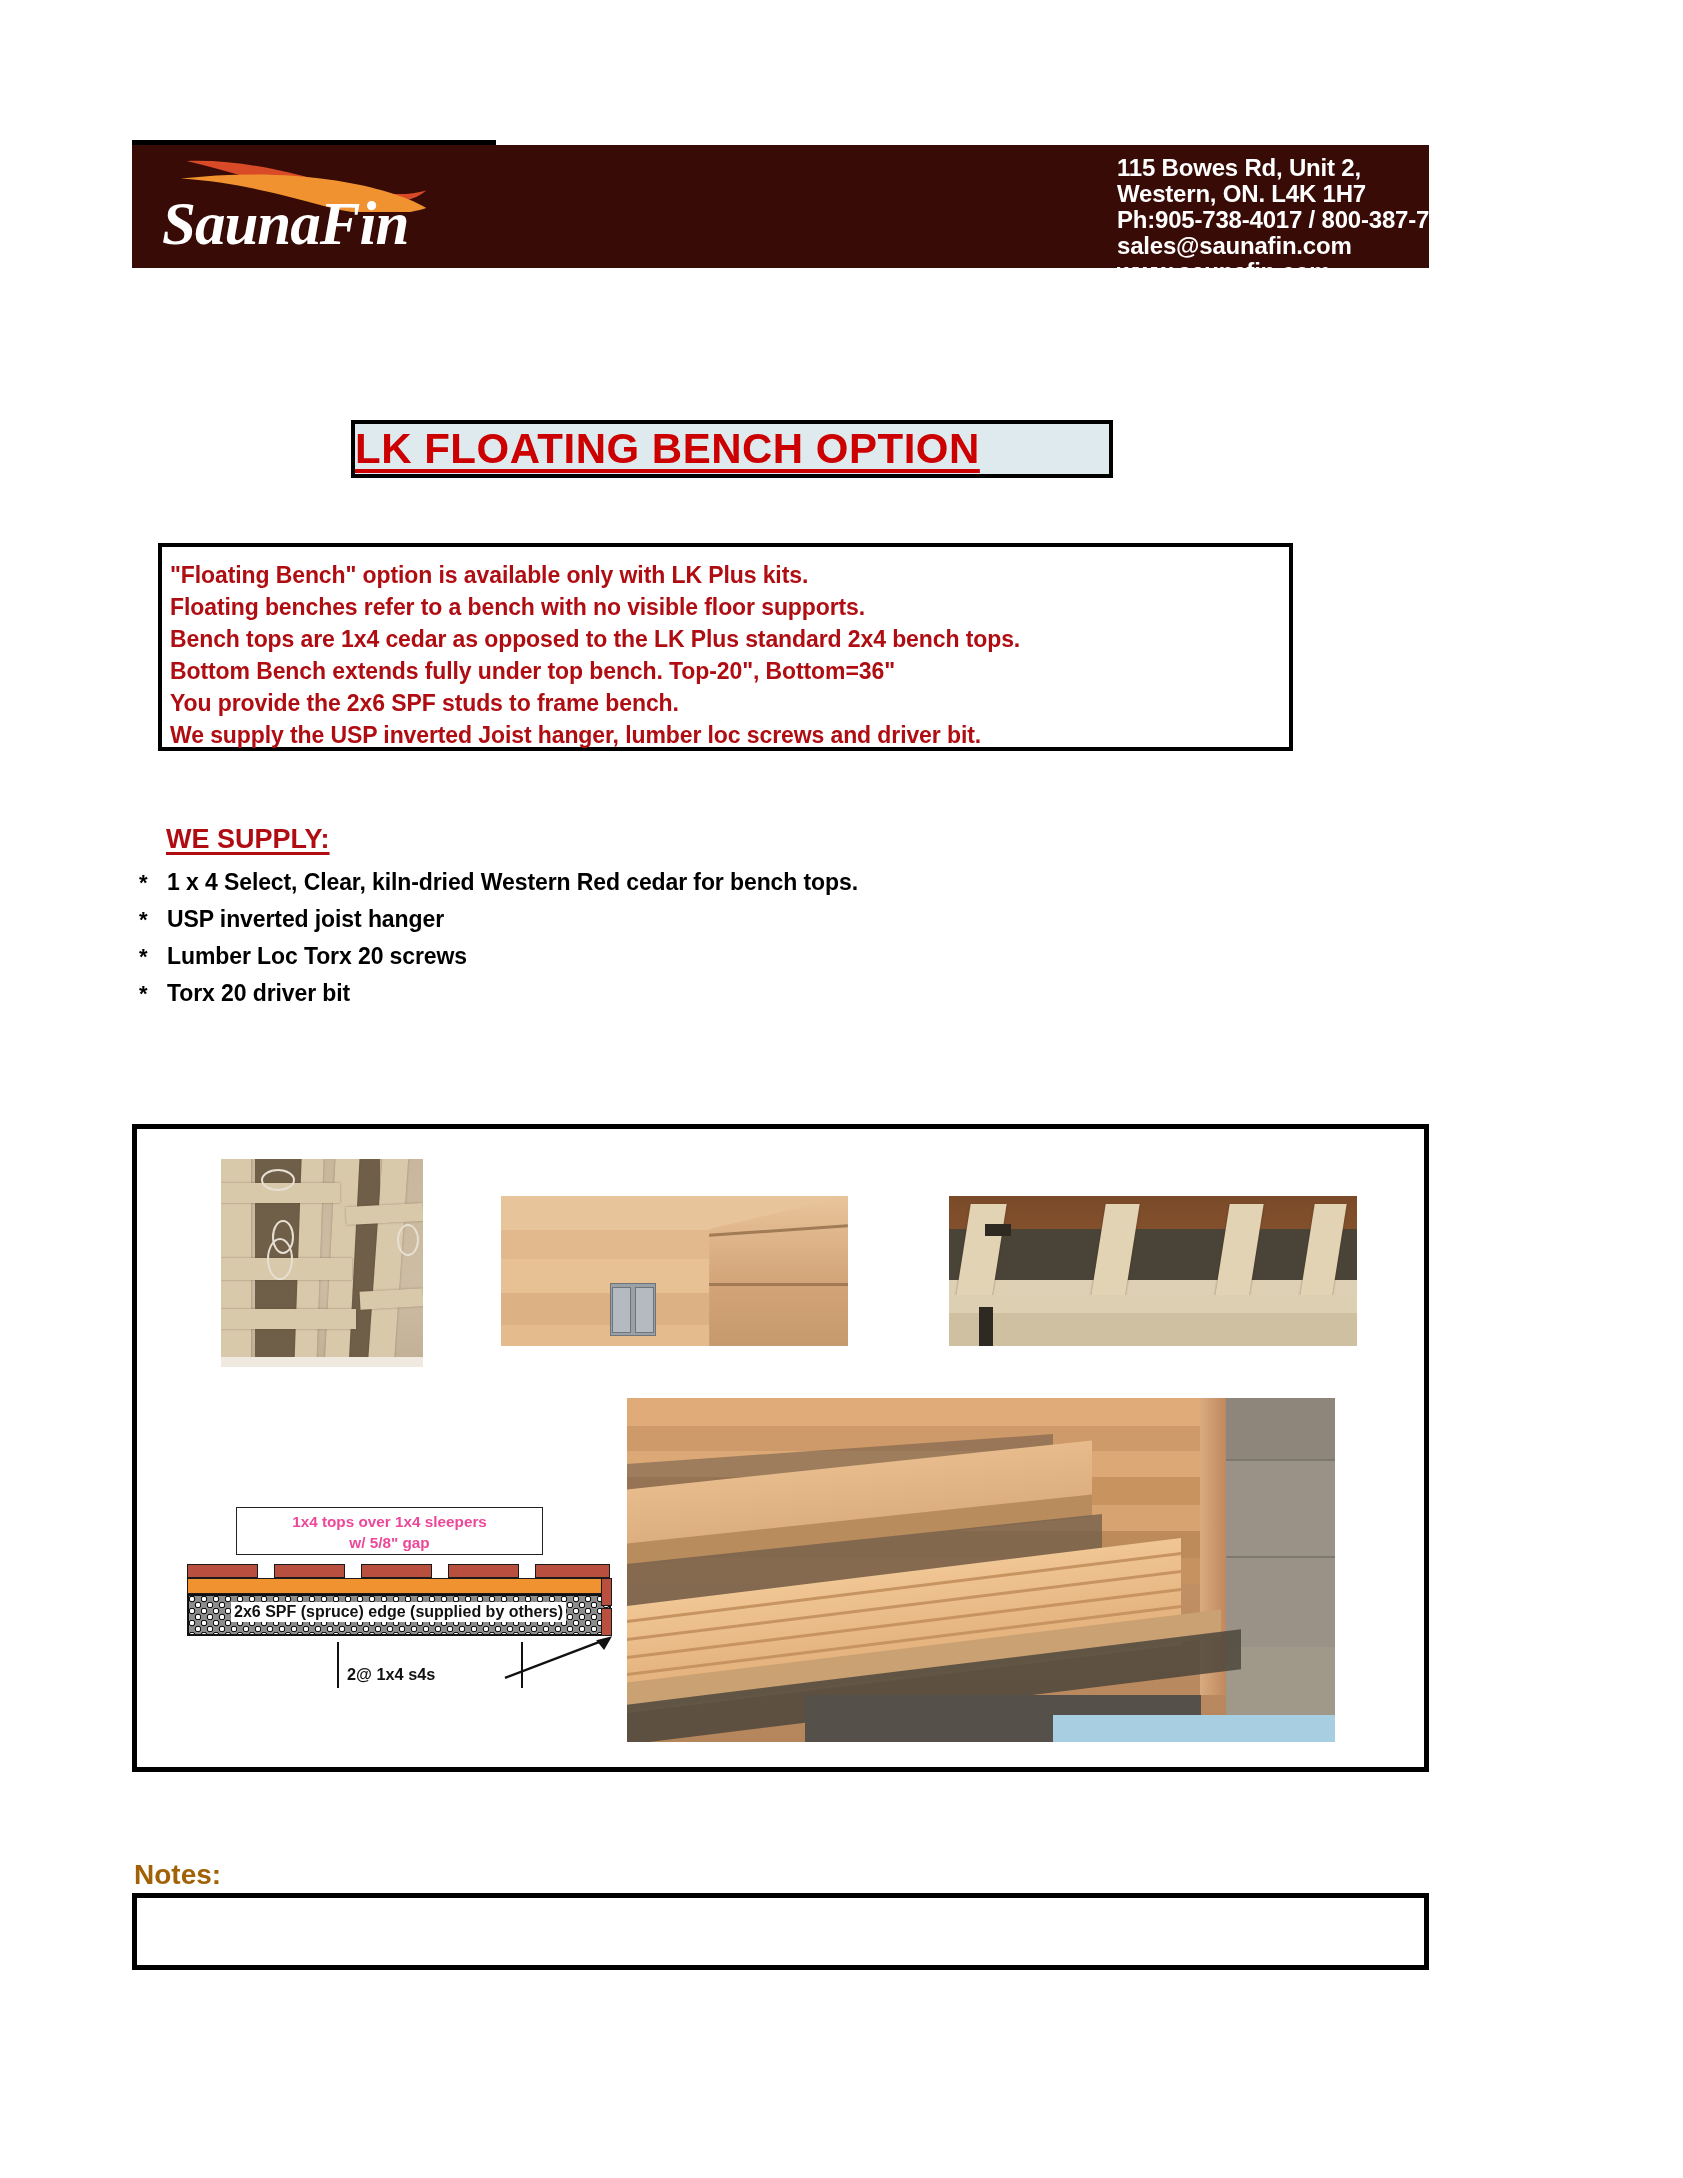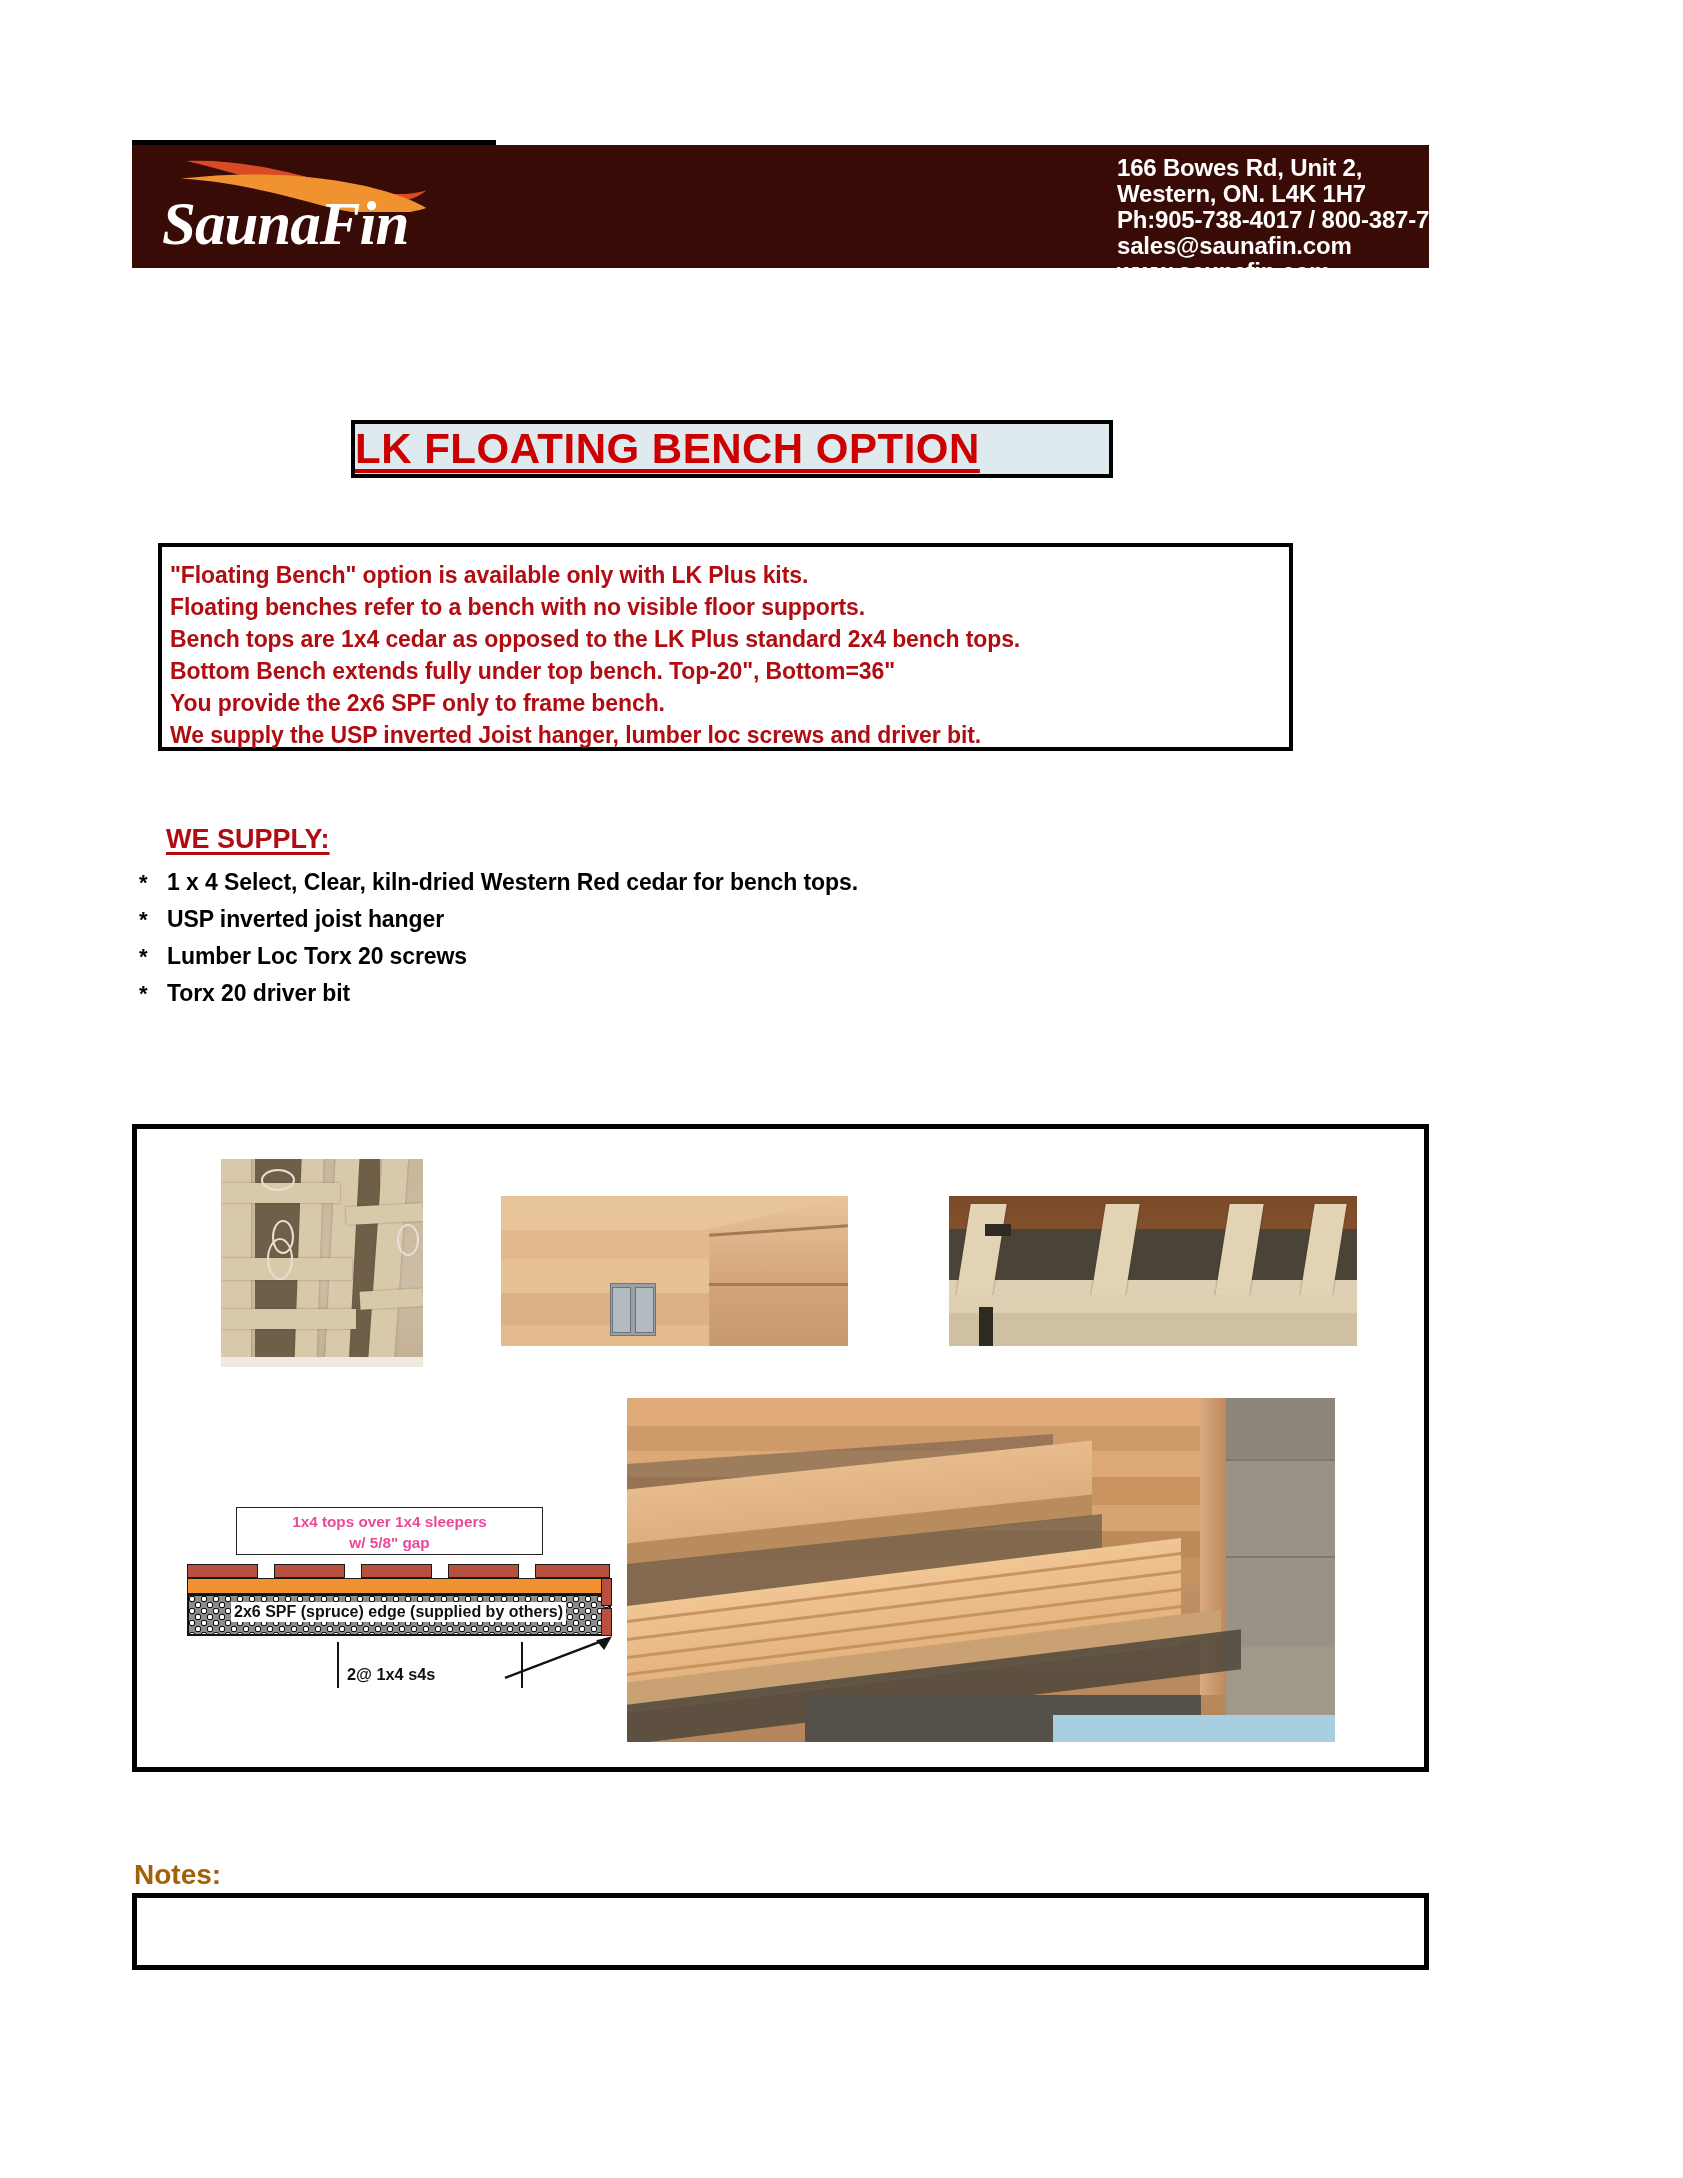--- a/index.html
+++ b/index.html
@@ -357,38 +357,38 @@
 
   <div id="logo-block">
     <svg id="logo-flame" viewBox="0 0 258 56">
       <path d="M8 4 C70 2 120 18 168 30 C205 39 232 40 252 34 C236 48 200 52 162 45 C118 37 68 18 8 4 Z" fill="#d94a27"></path>
       <path d="M2 22 C62 26 112 40 156 52 C192 61 228 60 252 52 C232 40 198 30 160 24 C112 16 52 16 2 22 Z" fill="#f0922f"></path>
     </svg>
     <div id="logo-wordmark">SaunaFin</div>
   </div>
 
   <div id="contact-block">
-    <div>166 Bowes Rd, Unit 2,</div>
+    <div>115 Bowes Rd, Unit 2,</div>
     <div>Western, ON. L4K 1H7</div>
     <div>Ph:905-738-4017 / 800-387-7029</div>
     <div>sales@saunafin.com</div>
     <div>www.saunafin.com</div>
   </div>
 </div>
 
 <div id="title-box">
   <span id="title-text">LK FLOATING BENCH OPTION</span>
 </div>
 
 <div id="red-note-box">
   <div class="red-line">"Floating Bench" option is available only with LK Plus kits.</div>
   <div class="red-line">Floating benches refer to a bench with no visible floor supports.</div>
   <div class="red-line">Bench tops are 1x4 cedar as opposed to the LK Plus standard 2x4 bench tops.</div>
   <div class="red-line">Bottom Bench extends fully under top bench. Top-20", Bottom=36"</div>
-  <div class="red-line">You provide the 2x6 SPF only to frame bench.</div>
+  <div class="red-line">You provide the 2x6 SPF studs to frame bench.</div>
   <div class="red-line">We supply the USP inverted Joist hanger, lumber loc screws and driver bit.</div>
 </div>
 
 <div id="we-supply-heading">WE SUPPLY:</div>
 
 <div id="we-supply-list">
   <div class="supply-item">
     <span class="supply-star">*</span>
     <span>1 x 4 Select, Clear, kiln-dried Western Red cedar for bench tops.</span>
   </div>

